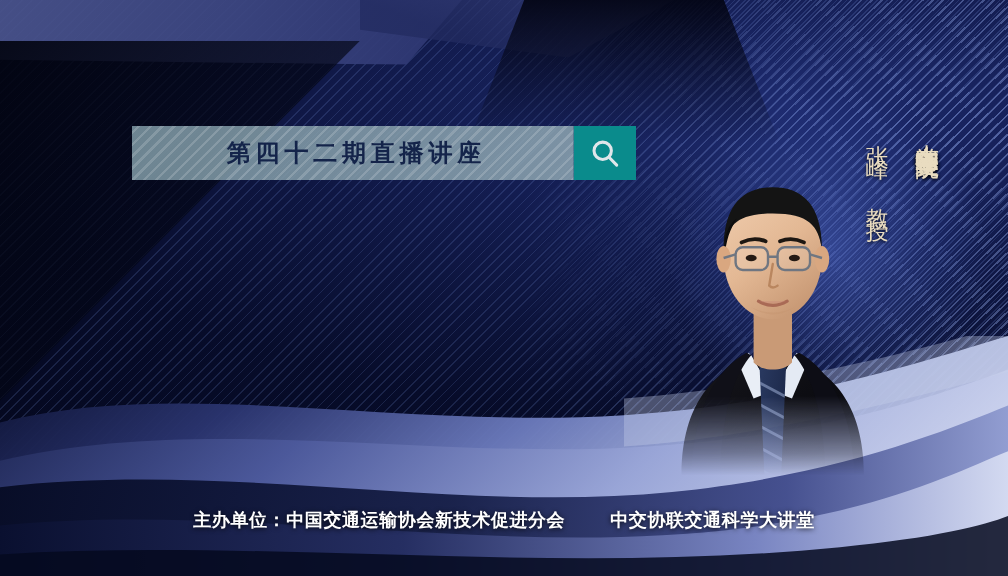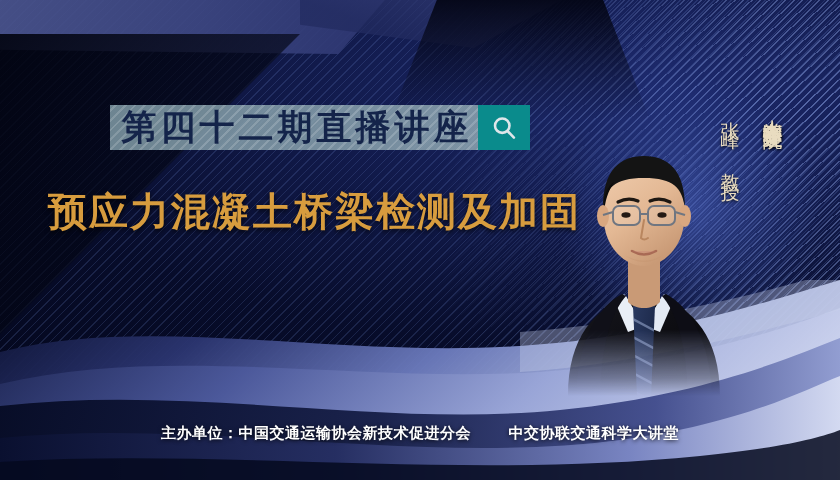--- a/index.html
+++ b/index.html
@@ -94,21 +94,21 @@
     display:flex;align-items:center;justify-content:center;
   }
   .session-bar .panel::after{
     content:"";position:absolute;inset:0;
     background:repeating-linear-gradient(-45deg,
       rgba(255,255,255,.16) 0px,rgba(255,255,255,.16) 2px,
       rgba(255,255,255,0) 2px,rgba(255,255,255,0) 7px);
   }
   .session-text{
     position:relative;z-index:2;
-    font-size:35px;font-weight:700;color:#14244a;letter-spacing:4px;
+    font-size:20px;font-weight:700;color:#14244a;letter-spacing:4px;
     font-family:"DejaVu Sans","Liberation Sans",sans-serif;
     white-space:nowrap;padding-left:6px;
   }
   .search-box{
     width:52px;background:#0a8b8c;display:flex;align-items:center;justify-content:center;
   }
   .search-box svg{width:28px;height:28px;}
 
   
   .lecture{
@@ -208,21 +208,20 @@
       <span class="session-text">第四十二期直播讲座</span>
     </div>
     <div class="search-box">
       <svg viewBox="0 0 24 24" fill="none" stroke="#dfe6ea" stroke-width="2.2" stroke-linecap="round">
         <circle cx="10.5" cy="10" r="6.2"></circle>
         <line x1="15.2" y1="14.8" x2="20.5" y2="20.2"></line>
       </svg>
     </div>
   </div>
 
-  <div class="lecture">预应力混凝土桥梁检测及加固</div>
 
   <div class="time-wrap">
     
     
   </div>
 
   <div class="portrait">
     <svg width="176" height="300" viewBox="0 0 176 300">
       <defs>
         <linearGradient id="suit" x1="0" y1="0" x2="1" y2="1">

